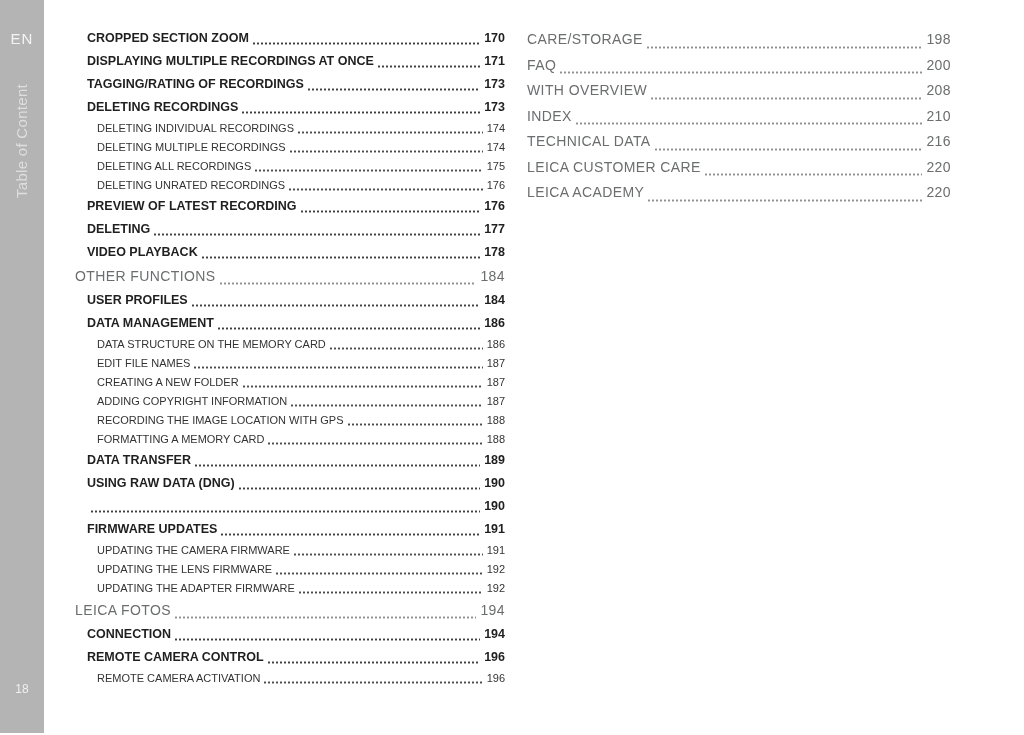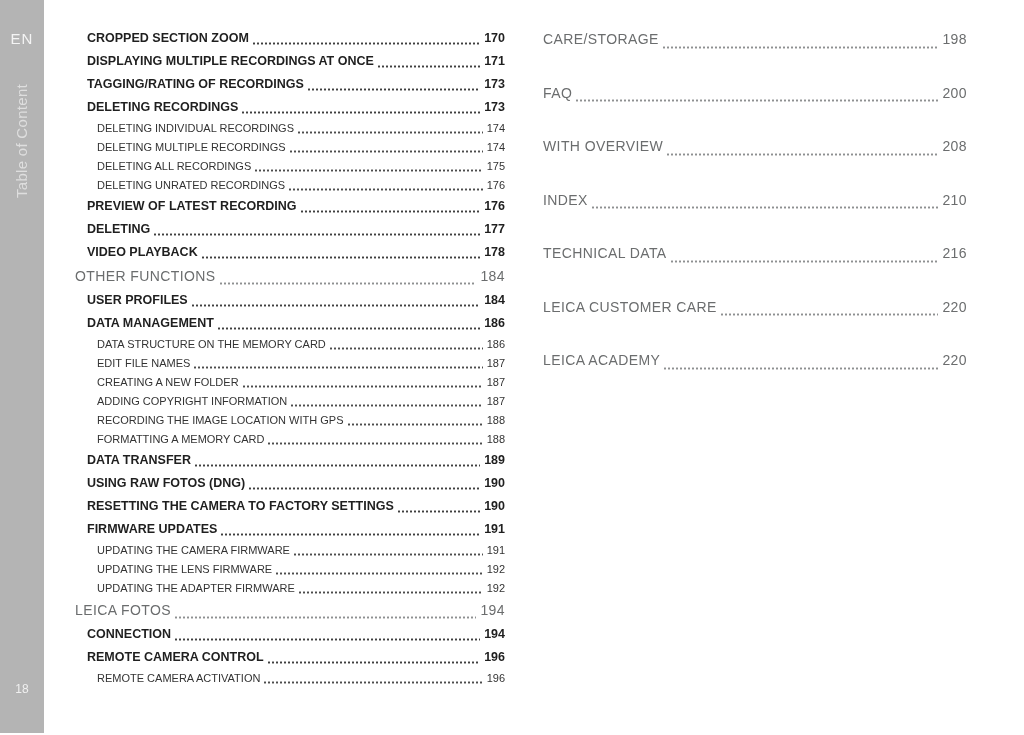--- a/index.html
+++ b/index.html
@@ -60,21 +60,21 @@
     font-size: 12px;
   }
   
   .toc-col {
     position: absolute;
     top: 28px;
     display: flex;
     flex-direction: column;
   }
   .toc-col.left  { left: 75px;  width: 430px; }
-  .toc-col.right { left: 543px; width: 424px; gap: 28px; }
+  .toc-col.right { left: 527px; width: 424px; }
 
   .toc-row {
     display: flex;
     align-items: center;
     width: 100%;
     cursor: pointer;
   }
   .toc-label { white-space: nowrap; }
   .toc-leader {
     flex: 1;
@@ -252,27 +252,26 @@
     <span class="toc-page">188</span>
   </div>
 
   <div class="toc-row lv-entry">
     <span class="toc-label">DATA TRANSFER</span>
     <span class="toc-leader"></span>
     <span class="toc-page">189</span>
   </div>
 
   <div class="toc-row lv-entry">
-    <span class="toc-label">USING RAW FOTOS (DNG)</span>
+    <span class="toc-label">USING RAW DATA (DNG)</span>
     <span class="toc-leader"></span>
     <span class="toc-page">190</span>
   </div>
 
   <div class="toc-row lv-entry">
-    <span class="toc-label">RESETTING THE CAMERA TO FACTORY SETTINGS</span>
     <span class="toc-leader"></span>
     <span class="toc-page">190</span>
   </div>
 
   <div class="toc-row lv-entry">
     <span class="toc-label">FIRMWARE UPDATES</span>
     <span class="toc-leader"></span>
     <span class="toc-page">191</span>
   </div>
 

